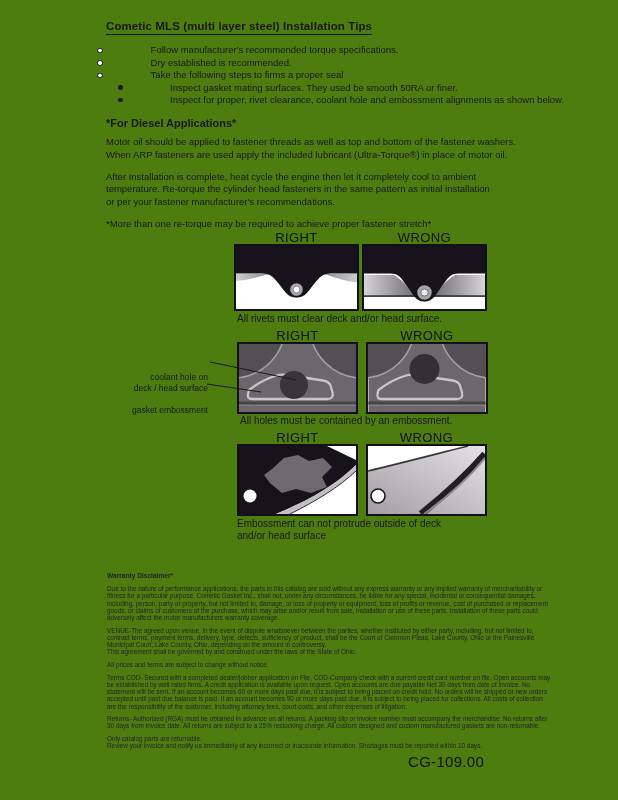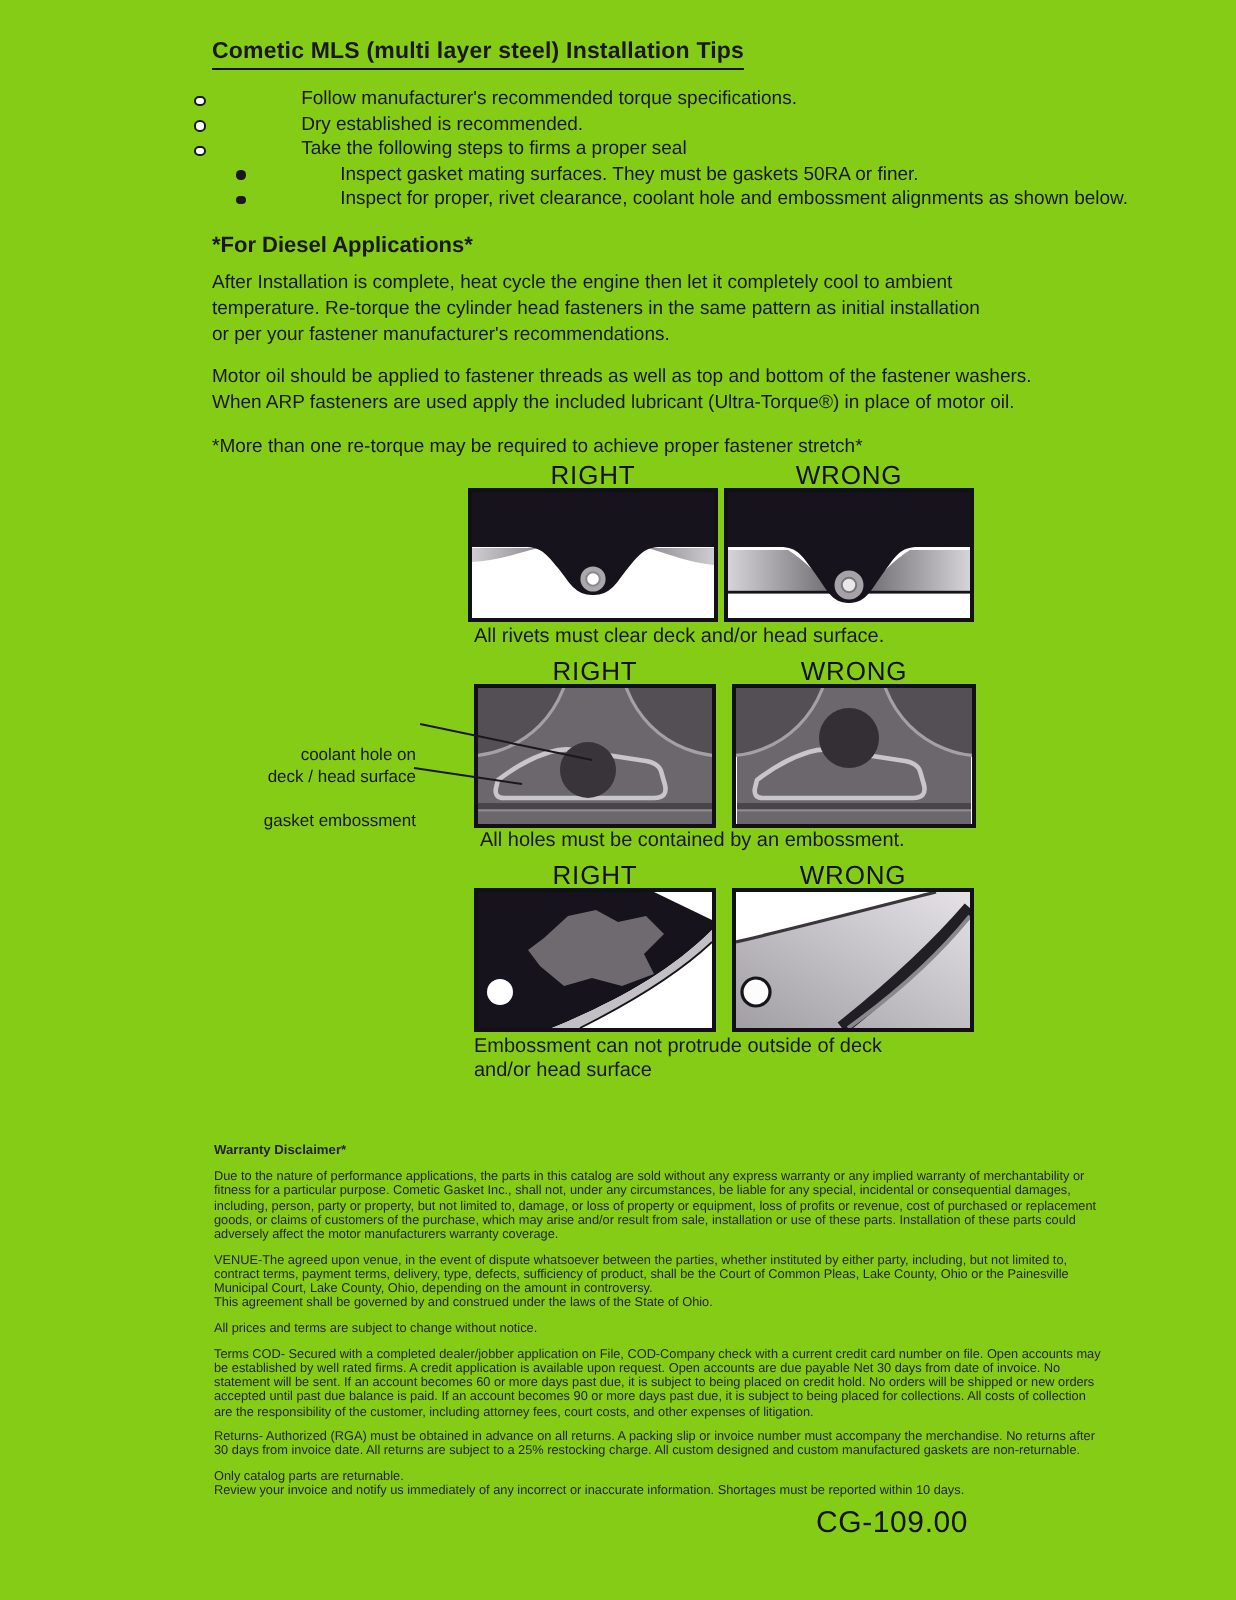--- a/index.html
+++ b/index.html
@@ -1,18 +1,18 @@
 <!DOCTYPE html>
 <html><head>
 <meta charset="utf-8">
 <style>
   html,body { margin:0; padding:0; background:#e8e8e8; }
   #page {
     position:relative; width:618px; height:800px; margin:0 auto;
-    background:#84cc16; overflow:hidden;
+    background:#4d7c0f; overflow:hidden;
     font-family:"Liberation Sans","DejaVu Sans",sans-serif;
     color:#1a171e;
   }
   .abs { position:absolute; }
 
   
   #title {
     left:106px; top:20px;
     font-size:11.5px; font-weight:bold;
     border-bottom:1.5px solid #141118; padding-bottom:2px;
@@ -69,35 +69,35 @@
     <div class="tip-row">
       <span class="marker-open"></span>
       <span>Dry established is recommended.</span>
     </div>
     <div class="tip-row">
       <span class="marker-open"></span>
       <span>Take the following steps to firms a proper seal</span>
     </div>
     <div class="tip-row sub">
       <span class="marker-filled"></span>
-      <span>Inspect gasket mating surfaces.  They must be gaskets 50RA or finer.</span>
+      <span>Inspect gasket mating surfaces.  They used be smooth 50RA or finer.</span>
     </div>
     <div class="tip-row sub">
       <span class="marker-filled"></span>
       <span>Inspect for proper, rivet clearance, coolant hole and embossment alignments as shown below.</span>
     </div>
   </div>
 
   <div id="diesel" class="abs">
     <h2>*For Diesel Applications*</h2>
+    <p>Motor oil should be applied to fastener threads as well as top and bottom of the fastener washers.
+When ARP fasteners are used apply the included lubricant (Ultra-Torque®) in place of motor oil.</p>
     <p>After Installation is complete, heat cycle the engine then let it completely cool to ambient
 temperature. Re-torque the cylinder head fasteners in the same pattern as initial installation
 or per your fastener manufacturer's recommendations.</p>
-    <p>Motor oil should be applied to fastener threads as well as top and bottom of the fastener washers.
-When ARP fasteners are used apply the included lubricant (Ultra-Torque®) in place of motor oil.</p>
     <p class="note">*More than one re-torque may be required to achieve proper fastener stretch*</p>
   </div>
 
   <div class="dg-label" style="left:234px; top:230px; width:125px;">RIGHT</div>
   <div class="dg-label" style="left:362px; top:230px; width:125px;">WRONG</div>
 
   <div class="dg-box" style="left:234px; top:244px; width:125px; height:67px;">
     <svg viewBox="0 0 121 63">
       <defs>
         <linearGradient id="r1L" x1="0" y1="0" x2="1" y2="0">

